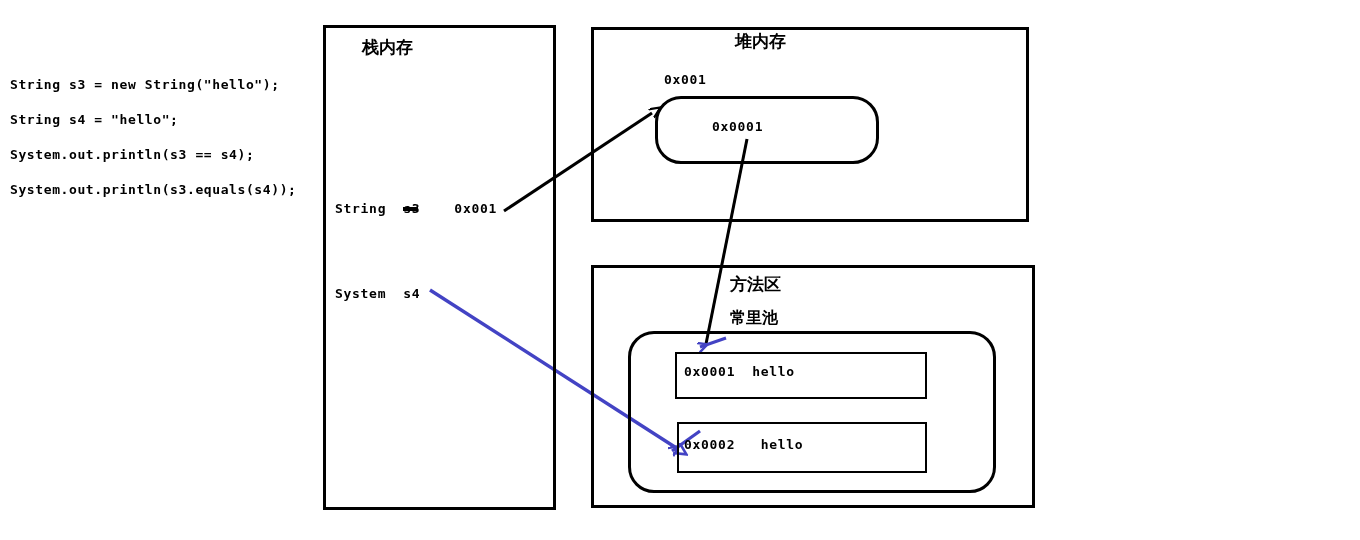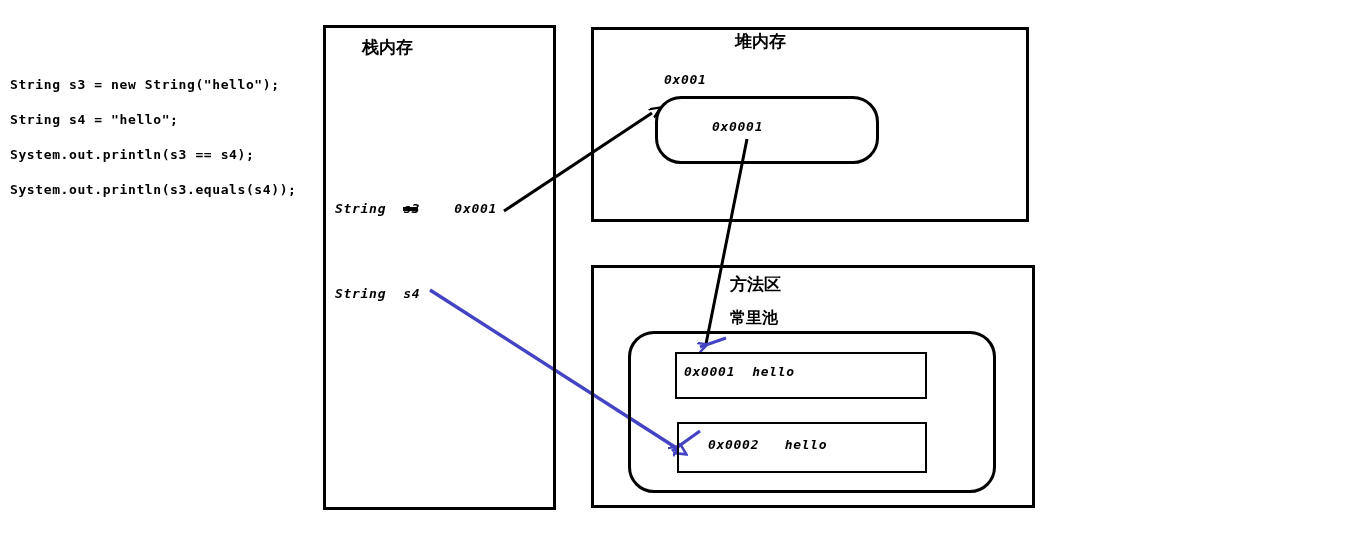--- a/index.html
+++ b/index.html
@@ -66,21 +66,20 @@
     white-space: nowrap;
   }
   .mono-label {
     position: absolute;
     font-family: "DejaVu Sans Mono", "Liberation Mono", monospace;
     font-size: 13px;
     font-weight: bold;
     letter-spacing: 0.7px;
     color: #000000;
     white-space: pre;
-    font-style: italic;
   }
   #stack-title   { left: 362px; top: 36px; }
   #heap-title    { left: 735px; top: 30px; }
   #method-title  { left: 730px; top: 273px; }
   #pool-title    { left: 730px; top: 308px; }
 
   #heap-addr-label { left: 664px; top: 72px; }
   #stack-var-s3    { left: 335px; top: 201px; }
   #stack-var-s4    { left: 335px; top: 286px; }
 
@@ -102,21 +101,21 @@
   .pool-entry {
     position: absolute;
     border: 2px solid #000000;
     box-sizing: border-box;
     background: transparent;
   }
   #pool-entry-0 { left: 675px; top: 352px; width: 252px; height: 47px; }
   #pool-entry-1 { left: 677px; top: 422px; width: 250px; height: 51px; }
 
   #pool-entry-0-text { left: 684px; top: 364px; }
-  #pool-entry-1-text { left: 684px; top: 437px; padding-left: 24px; }
+  #pool-entry-1-text { left: 684px; top: 437px; }
 
   .stack-dash {
     position: absolute;
     left: 403px;
     top: 207px;
     width: 15px;
     height: 4px;
     background: #000000;
   }
 </style>
@@ -149,21 +148,21 @@
   <div class="code-line">String s3 = new String("hello");</div>
   <div class="code-line">String s4 = "hello";</div>
   <div class="code-line">System.out.println(s3 == s4);</div>
   <div class="code-line">System.out.println(s3.equals(s4));</div>
 </div>
 
 <div class="region" id="stack-region"></div>
 <div class="region-title" id="stack-title">栈内存</div>
 <div class="mono-label" id="stack-var-s3">String  s3    0x001</div>
 <div class="stack-dash"></div>
-<div class="mono-label" id="stack-var-s4">String  s4</div>
+<div class="mono-label" id="stack-var-s4">System  s4</div>
 
 <div class="region" id="heap-region"></div>
 <div class="region-title" id="heap-title">堆内存</div>
 <div class="mono-label" id="heap-addr-label">0x001</div>
 <div class="rounded-box" id="heap-object"></div>
 <div class="mono-label" id="heap-object-value">0x0001</div>
 
 <div class="region" id="method-region"></div>
 <div class="region-title" id="method-title">方法区</div>
 <div class="sub-title" id="pool-title">常里池</div>

